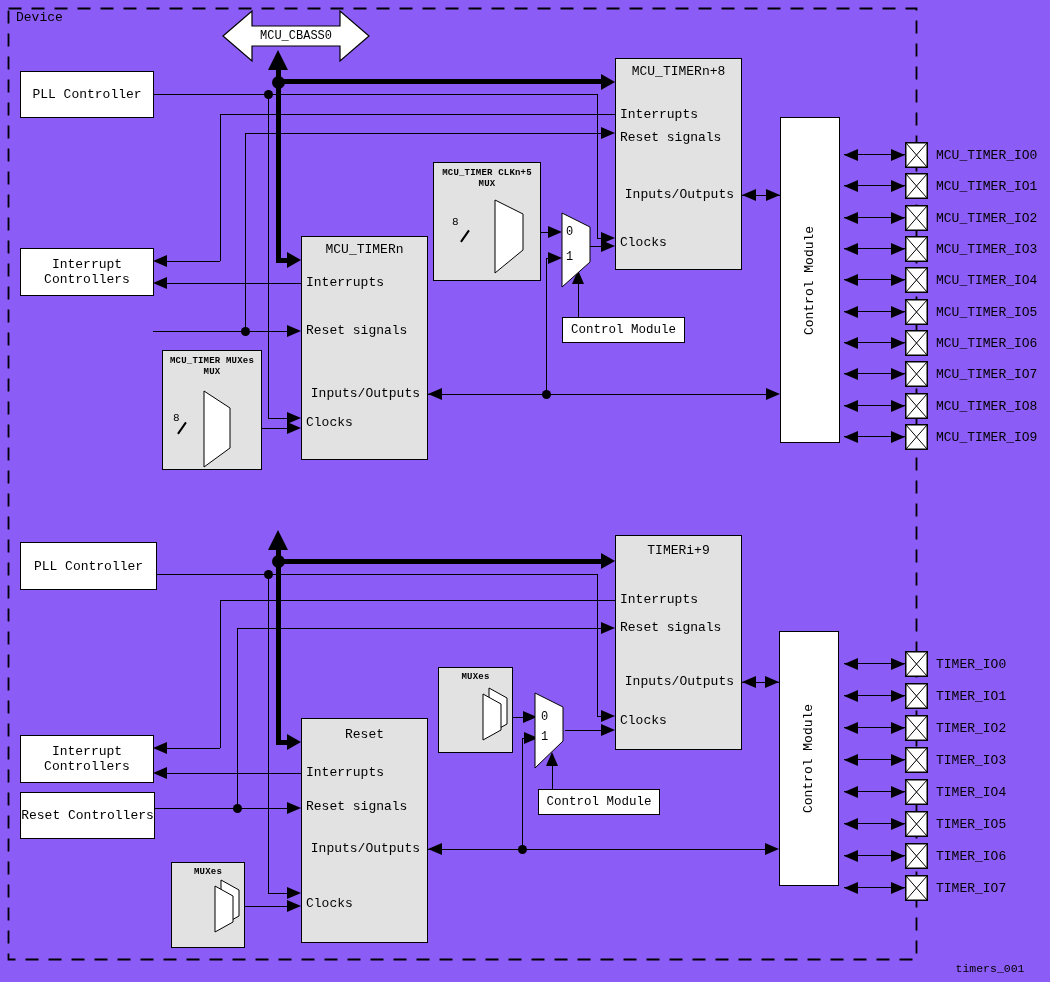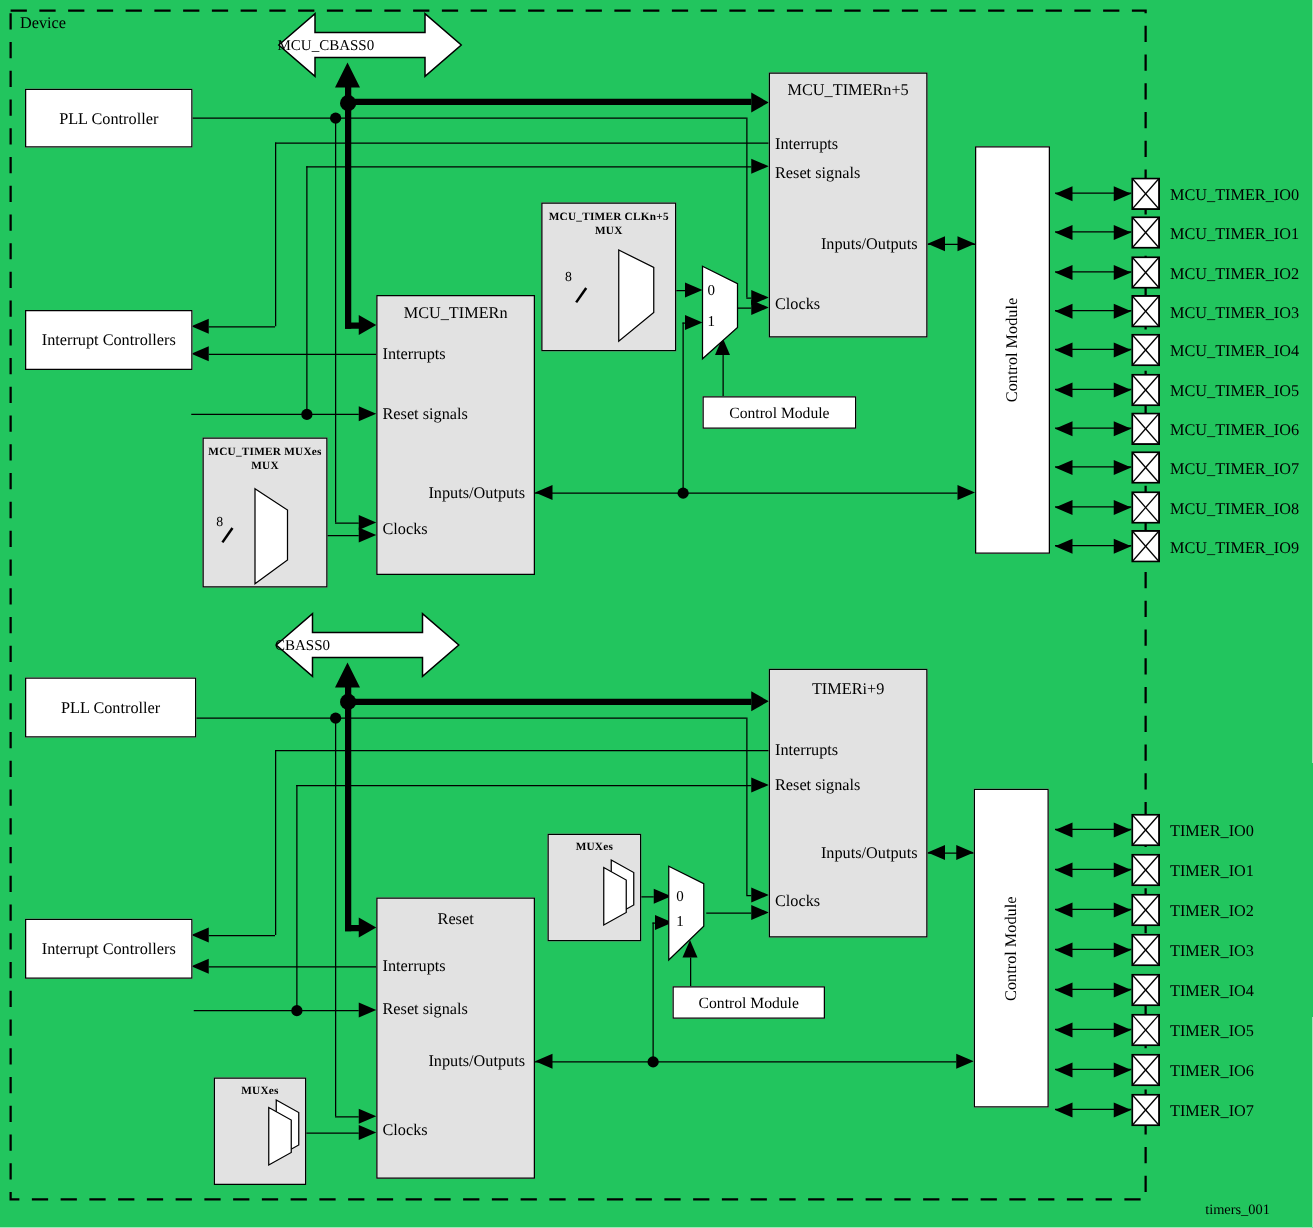--- a/index.html
+++ b/index.html
@@ -1,17 +1,17 @@
 <!DOCTYPE html>
 <html><head>
 <meta charset="utf-8">
 <style>
   html,body{margin:0;padding:0;background:#fff}
-  .canvas{position:relative;width:1050px;height:982px;background:#22c55e;overflow:hidden;
-          font-family:Liberation Serif, serif;color:#000}
+  .canvas{position:relative;width:1050px;height:982px;background:#8b5cf6;overflow:hidden;
+          font-family:Liberation Mono, monospace;color:#000}
   .box{position:absolute;border:1px solid #000;background:#fff;box-sizing:border-box;
        display:flex;align-items:center;justify-content:center;font-size:13px;text-align:center}
   .gray{background:#e2e2e2}
   .sm{font-size:12.5px}
   .lbl{position:absolute;font-size:13px;white-space:nowrap}
   .ctr{text-align:center}
   .rt{text-align:right}
   .mxt{font-weight:bold;font-size:9px;letter-spacing:.2px}
   .hl{position:absolute;height:1px;background:#000}
   .vl{position:absolute;width:1px;background:#000}
@@ -23,21 +23,21 @@
   .tl{border-top:6px solid transparent;border-bottom:6px solid transparent;border-right:14px solid #000}
   .tu{border-left:6px solid transparent;border-right:6px solid transparent;border-bottom:14px solid #000}
   .trb{border-top:8px solid transparent;border-bottom:8px solid transparent;border-left:14px solid #000}
   .tub{border-left:10px solid transparent;border-right:10px solid transparent;border-bottom:20px solid #000}
   .dot{position:absolute;background:#000;border-radius:50%}
   .dot.s{width:9px;height:9px}
   .dot.b{width:13px;height:13px}
   .msvg{position:absolute}
   .vtext{transform:rotate(-90deg);white-space:nowrap;font-size:13px}
   .cbass{position:absolute;width:148px;height:54px}
-  .cbass-lbl{position:absolute;left:0;right:0;top:20px;font-size:12px}
+  .cbass-lbl{position:absolute;left:0;right:0;top:20px;text-align:center;font-size:12px}
   .io-layer{position:absolute;left:0;top:16px;width:934px;height:982px}
   .io-row{position:absolute;left:844px;width:210px;height:26px}
   .io-line{position:absolute;left:0;top:12px;width:61px;height:1px;background:#000}
   .io-row .pad{position:absolute;left:61px;top:0}
   .io-label{position:absolute;left:92px;top:6px;font-size:13px;white-space:nowrap}
 </style>
 </head>
 <body>
 
 <div class="canvas">
@@ -141,36 +141,30 @@
     </div>
 
   <div class="box gray" style="left:301px;top:236px;width:127px;height:224px"></div>
   <span class="lbl ctr" style="left:301px;top:242px;width:127px">MCU_TIMERn</span>
   <span class="lbl" style="left:306px;top:275px">Interrupts</span>
   <span class="lbl" style="left:306px;top:323px">Reset signals</span>
   <span class="lbl rt" style="left:306px;top:386px;width:114px">Inputs/Outputs</span>
   <span class="lbl" style="left:306px;top:415px">Clocks</span>
 
   <div class="box gray" style="left:615px;top:58px;width:127px;height:212px"></div>
-  <span class="lbl ctr" style="left:615px;top:64px;width:127px">MCU_TIMERn+5</span>
+  <span class="lbl ctr" style="left:615px;top:64px;width:127px">MCU_TIMERn+8</span>
   <span class="lbl" style="left:620px;top:107px">Interrupts</span>
   <span class="lbl" style="left:620px;top:130px">Reset signals</span>
   <span class="lbl rt" style="left:620px;top:187px;width:114px">Inputs/Outputs</span>
   <span class="lbl" style="left:620px;top:235px">Clocks</span>
 
   <div class="box" style="left:780px;top:117px;width:60px;height:326px">
     <span class="vtext">Control Module</span>
     </div>
 
-  <div class="cbass" style="left:220px;top:489px">
-    <svg width="148" height="54" viewBox="0 0 148 54">
-      <polygon points="1,27 30,2 30,17 118,17 118,2 147,27 118,52 118,37 30,37 30,52" fill="#fff" stroke="#000" stroke-width="1.2"></polygon>
-    </svg>
-    <span class="cbass-lbl">CBASS0</span>
-  </div>
 
   <div class="hl" style="left:157px;top:574px;width:440px"></div>
   <div class="hl" style="left:220px;top:600px;width:395px"></div>
   <div class="hl" style="left:237px;top:628px;width:364px"></div>
     <div class="tri tr" style="left:601px;top:622px"></div>
   <div class="hl" style="left:167px;top:748px;width:53px"></div>
     <div class="tri tl" style="left:153px;top:742px"></div>
   <div class="hl" style="left:167px;top:773px;width:134px"></div>
     <div class="tri tl" style="left:153px;top:767px"></div>
   <div class="hl" style="left:155px;top:808px;width:132px"></div>
@@ -214,20 +208,23 @@
   <div class="dot s" style="left:264px;top:570px"></div>
   <div class="dot s" style="left:233px;top:804px"></div>
   <div class="dot s" style="left:518px;top:845px"></div>
 
   <div class="box" style="left:20px;top:542px;width:137px;height:48px">
     <span>PLL Controller</span>
     </div>
   <div class="box" style="left:20px;top:735px;width:134px;height:48px">
     <span>Interrupt Controllers</span>
     </div>
+  <div class="box" style="left:20px;top:792px;width:135px;height:47px">
+    <span>Reset Controllers</span>
+    </div>
 
   <div class="box gray" style="left:438px;top:667px;width:75px;height:86px"></div>
   <span class="lbl ctr mxt" style="left:438px;top:672px;width:75px">MUXes</span>
   <svg class="msvg" style="left:479px;top:686px" width="30" height="62">
     <polygon points="10,2 28,12 28,38 10,48" fill="#fff" stroke="#000"></polygon>
     <polygon points="4,8 22,18 22,44 4,54" fill="#fff" stroke="#000"></polygon>
     </svg>
 
   <div class="box gray" style="left:171px;top:862px;width:74px;height:86px"></div>
   <span class="lbl ctr mxt" style="left:171px;top:867px;width:74px">MUXes</span>

